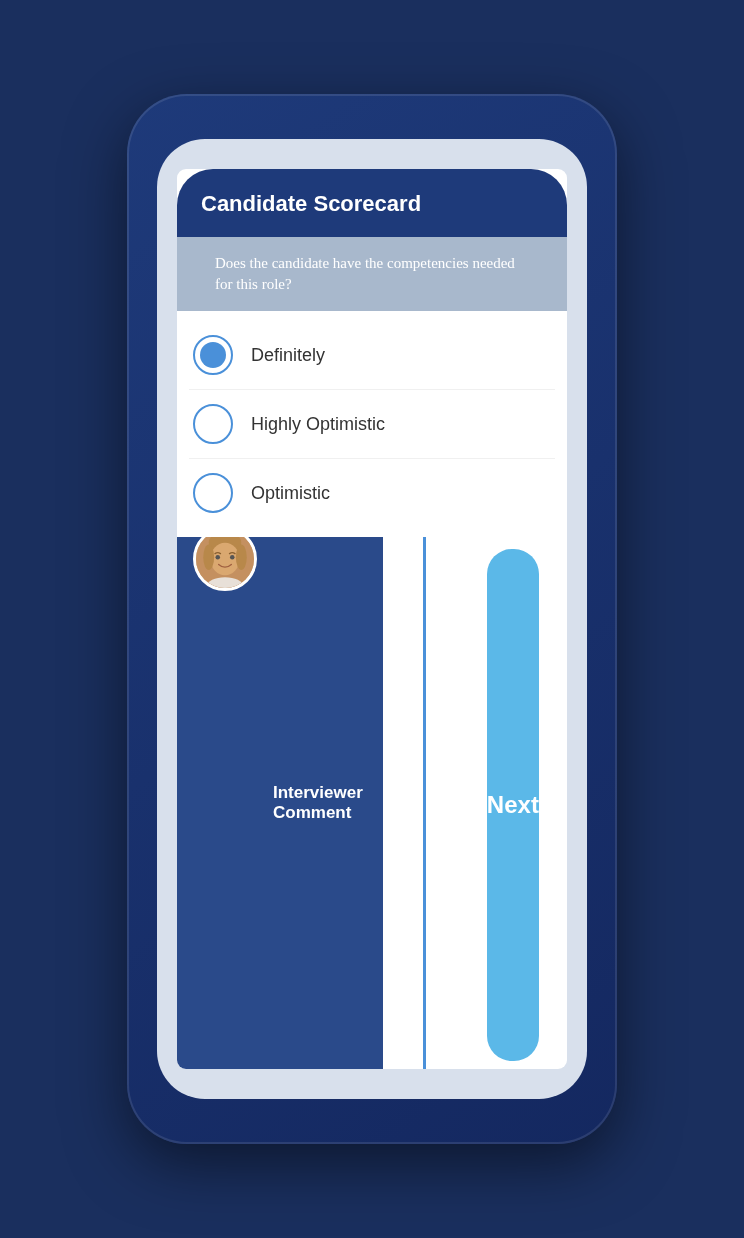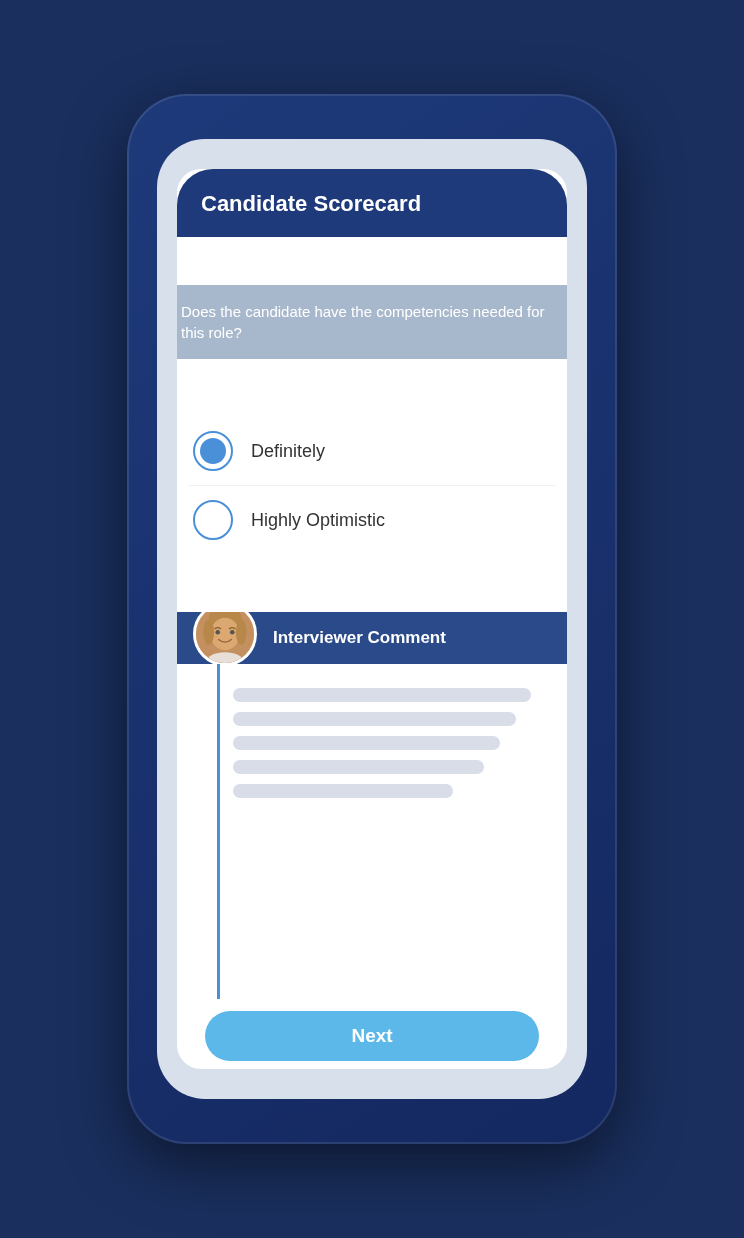--- a/index.html
+++ b/index.html
@@ -35,46 +35,46 @@
       overflow: hidden;
       display: flex;
       align-items: center;
       justify-content: center;
     }
 
     .screen {
       width: 390px;
       height: 900px;
       background: #ffffff;
-      border-radius: 24px;
+      border-radius: 9px;
       overflow: hidden;
       display: flex;
       flex-direction: column;
-      gap: 48px;
     }
 
     
     .header {
       background: #1e3a7a;
       padding: 22px 24px 20px;
       flex-shrink: 0;
       border-radius: 36px 36px 0 0;
     }
 
     .header-title {
       color: #ffffff;
       font-size: 22px;
       font-weight: 700;
     }
 
     
     .question-bar {
       background: #a8b8cc;
-      padding: 16px 4px;
-      flex-shrink: 0;
+      padding: 16px 38px;
+      flex-shrink: 0;
+      font-family: Liberation Serif, serif;
     }
 
     .question-text {
       color: #ffffff;
       font-size: 15px;
       font-weight: 500;
       line-height: 1.4;
     }
 
     
@@ -123,21 +123,20 @@
     .option-label {
       font-size: 18px;
       color: #333333;
       font-weight: 400;
     }
 
     
     .comment-section {
       flex: 1;
       display: flex;
-      flex-direction: column;
       overflow: hidden;
     }
 
     .comment-header {
       background: #2a4a8a;
       padding: 16px 20px;
       display: flex;
       align-items: center;
       position: relative;
     }
@@ -207,21 +206,21 @@
     .comment-line:nth-child(5) { width: 70%; }
 
     .next-button {
       background: #5bb8e8;
       color: white;
       border: none;
       border-radius: 25px;
       padding: 14px 0;
       width: calc(100% - 56px);
       margin: 12px 28px 8px;
-      font-size: 19px;
+      font-size: 24px;
       font-weight: 600;
       cursor: pointer;
       text-align: center;
     }
   </style>
 </head>
 <body>
 
 <div class="phone-outer">
   <div class="phone-inner">
@@ -242,20 +241,24 @@
             <div class="radio-inner"></div>
           </div>
           <span class="option-label">Definitely</span>
         </div>
 
         <div class="option-item">
           <div class="radio-circle"></div>
           <span class="option-label">Highly Optimistic</span>
         </div>
 
+        <div class="option-item">
+          <div class="radio-circle"></div>
+          <span class="option-label">Optimistic</span>
+        </div>
 
 
       </div>
 
       <div class="comment-section">
 
         <div class="comment-header">
           <div class="avatar">
             <svg viewBox="0 0 64 64" xmlns="http://www.w3.org/2000/svg">
 

